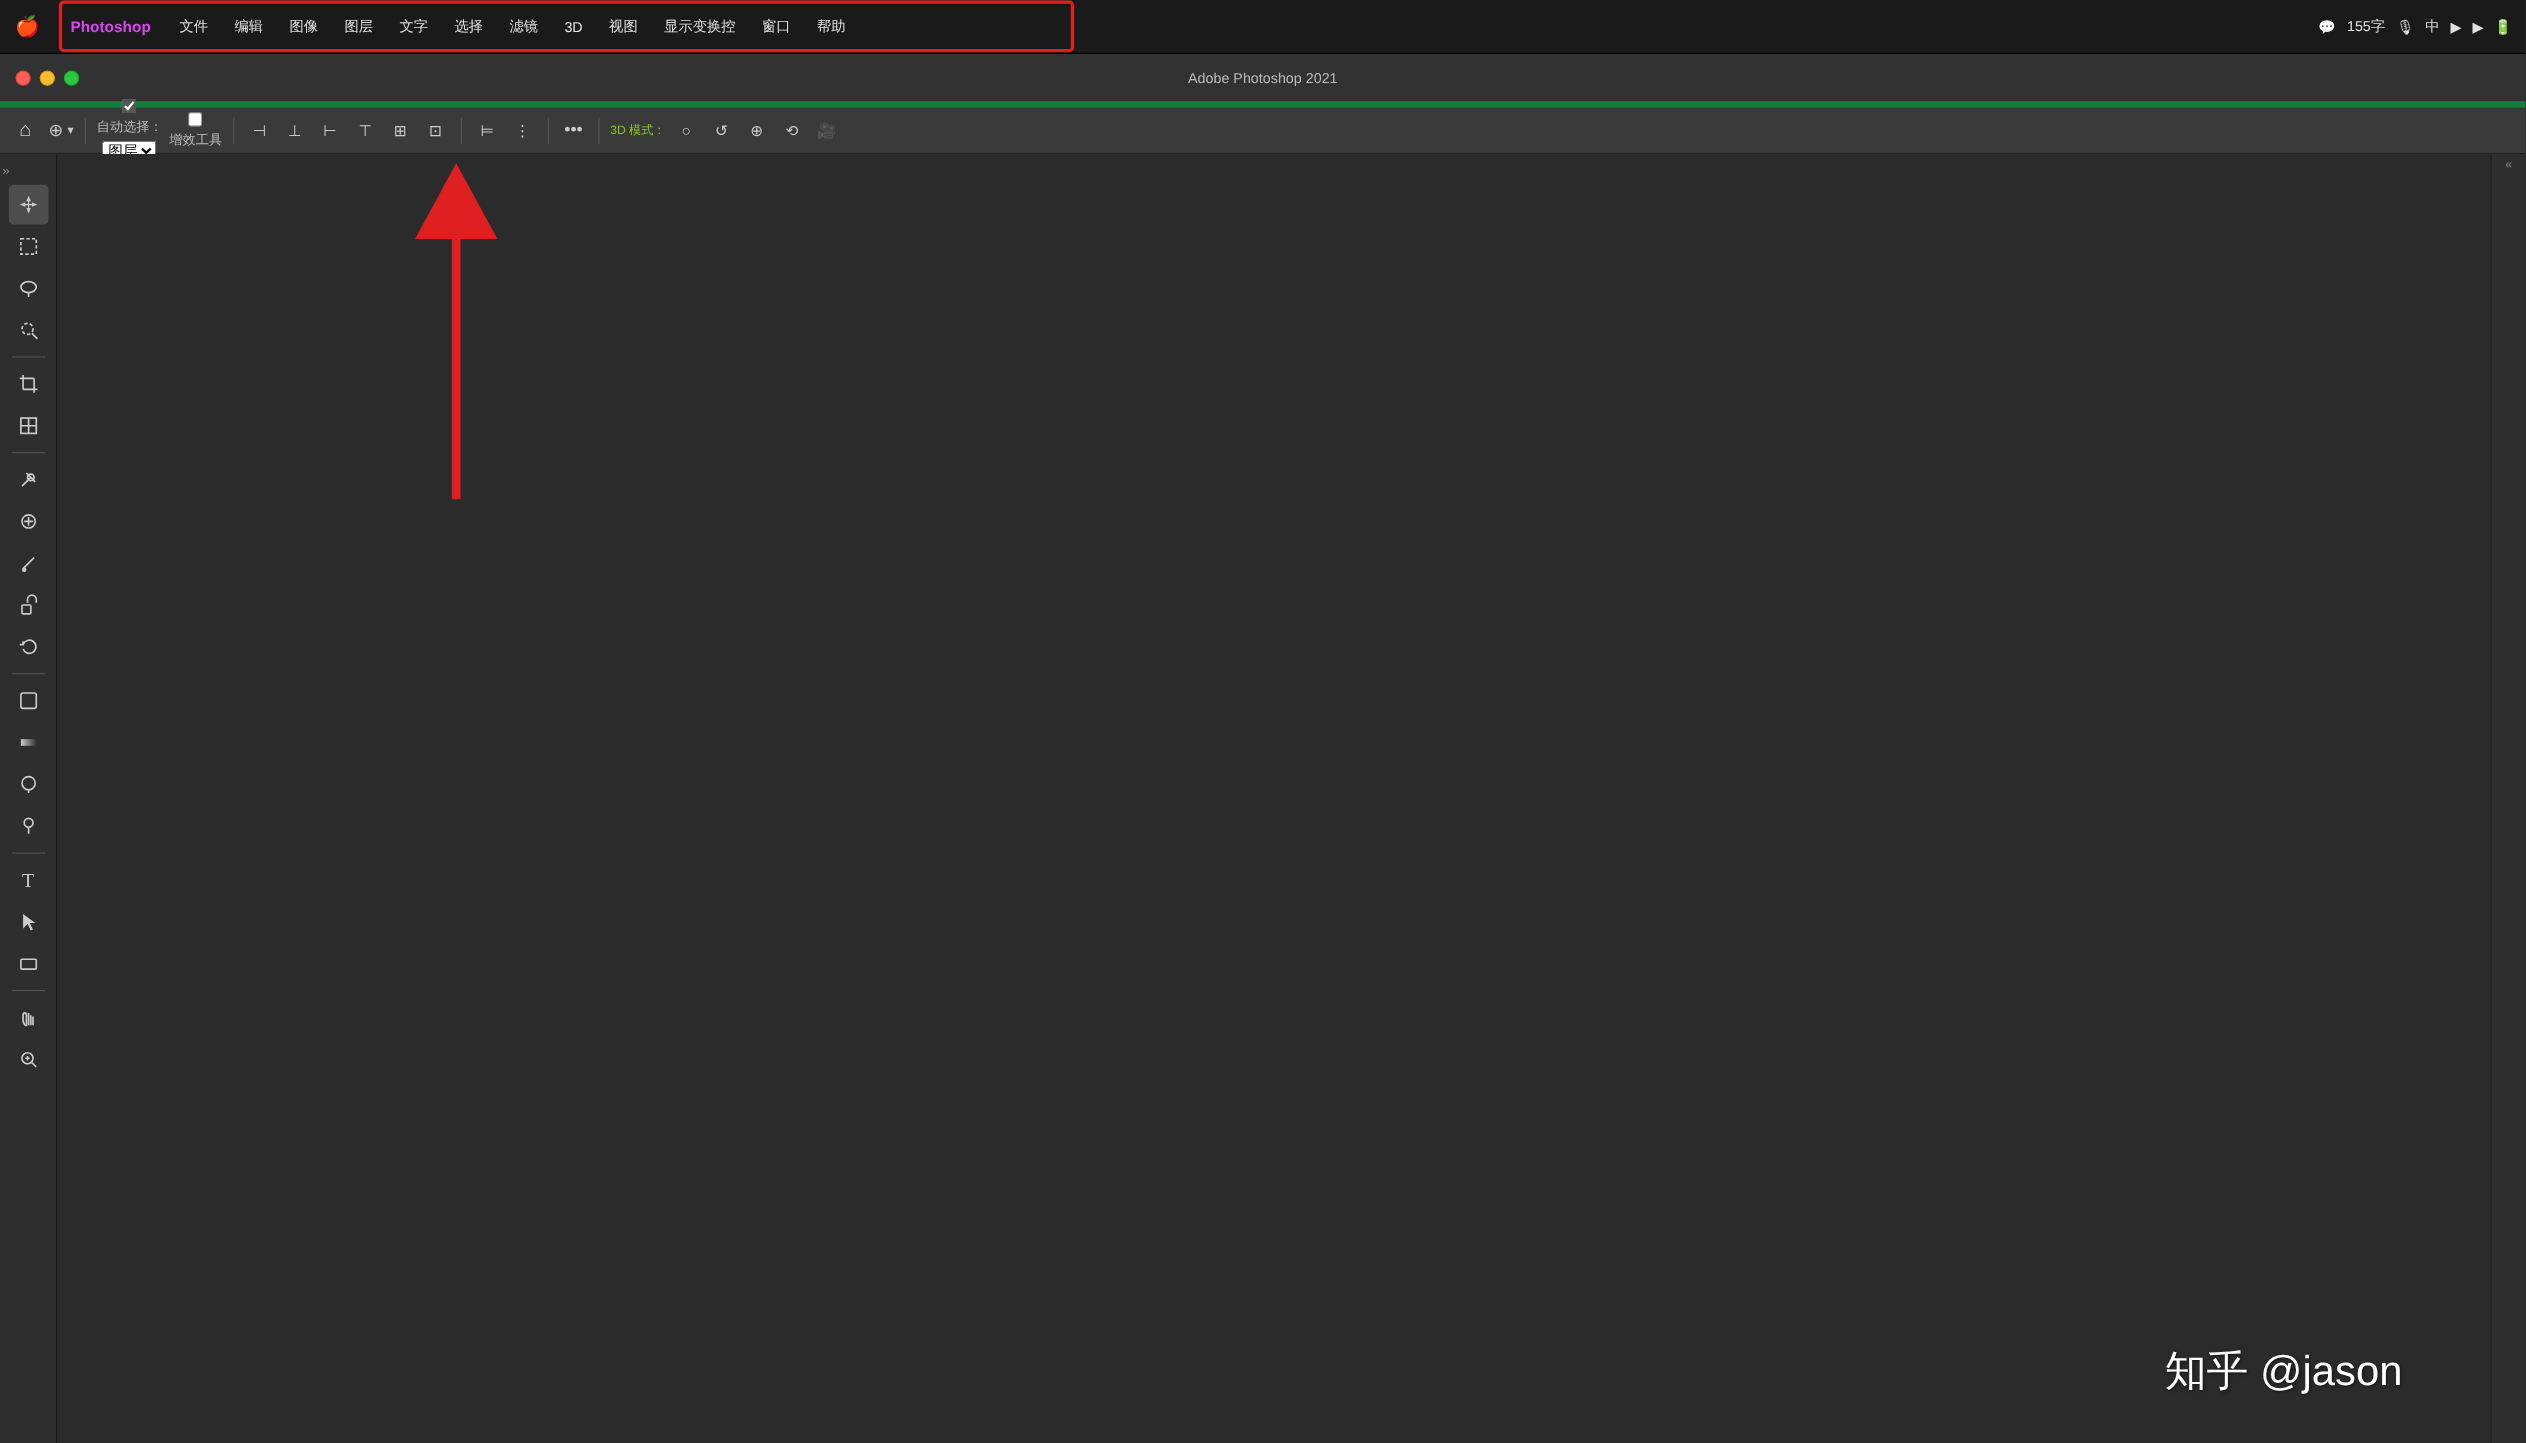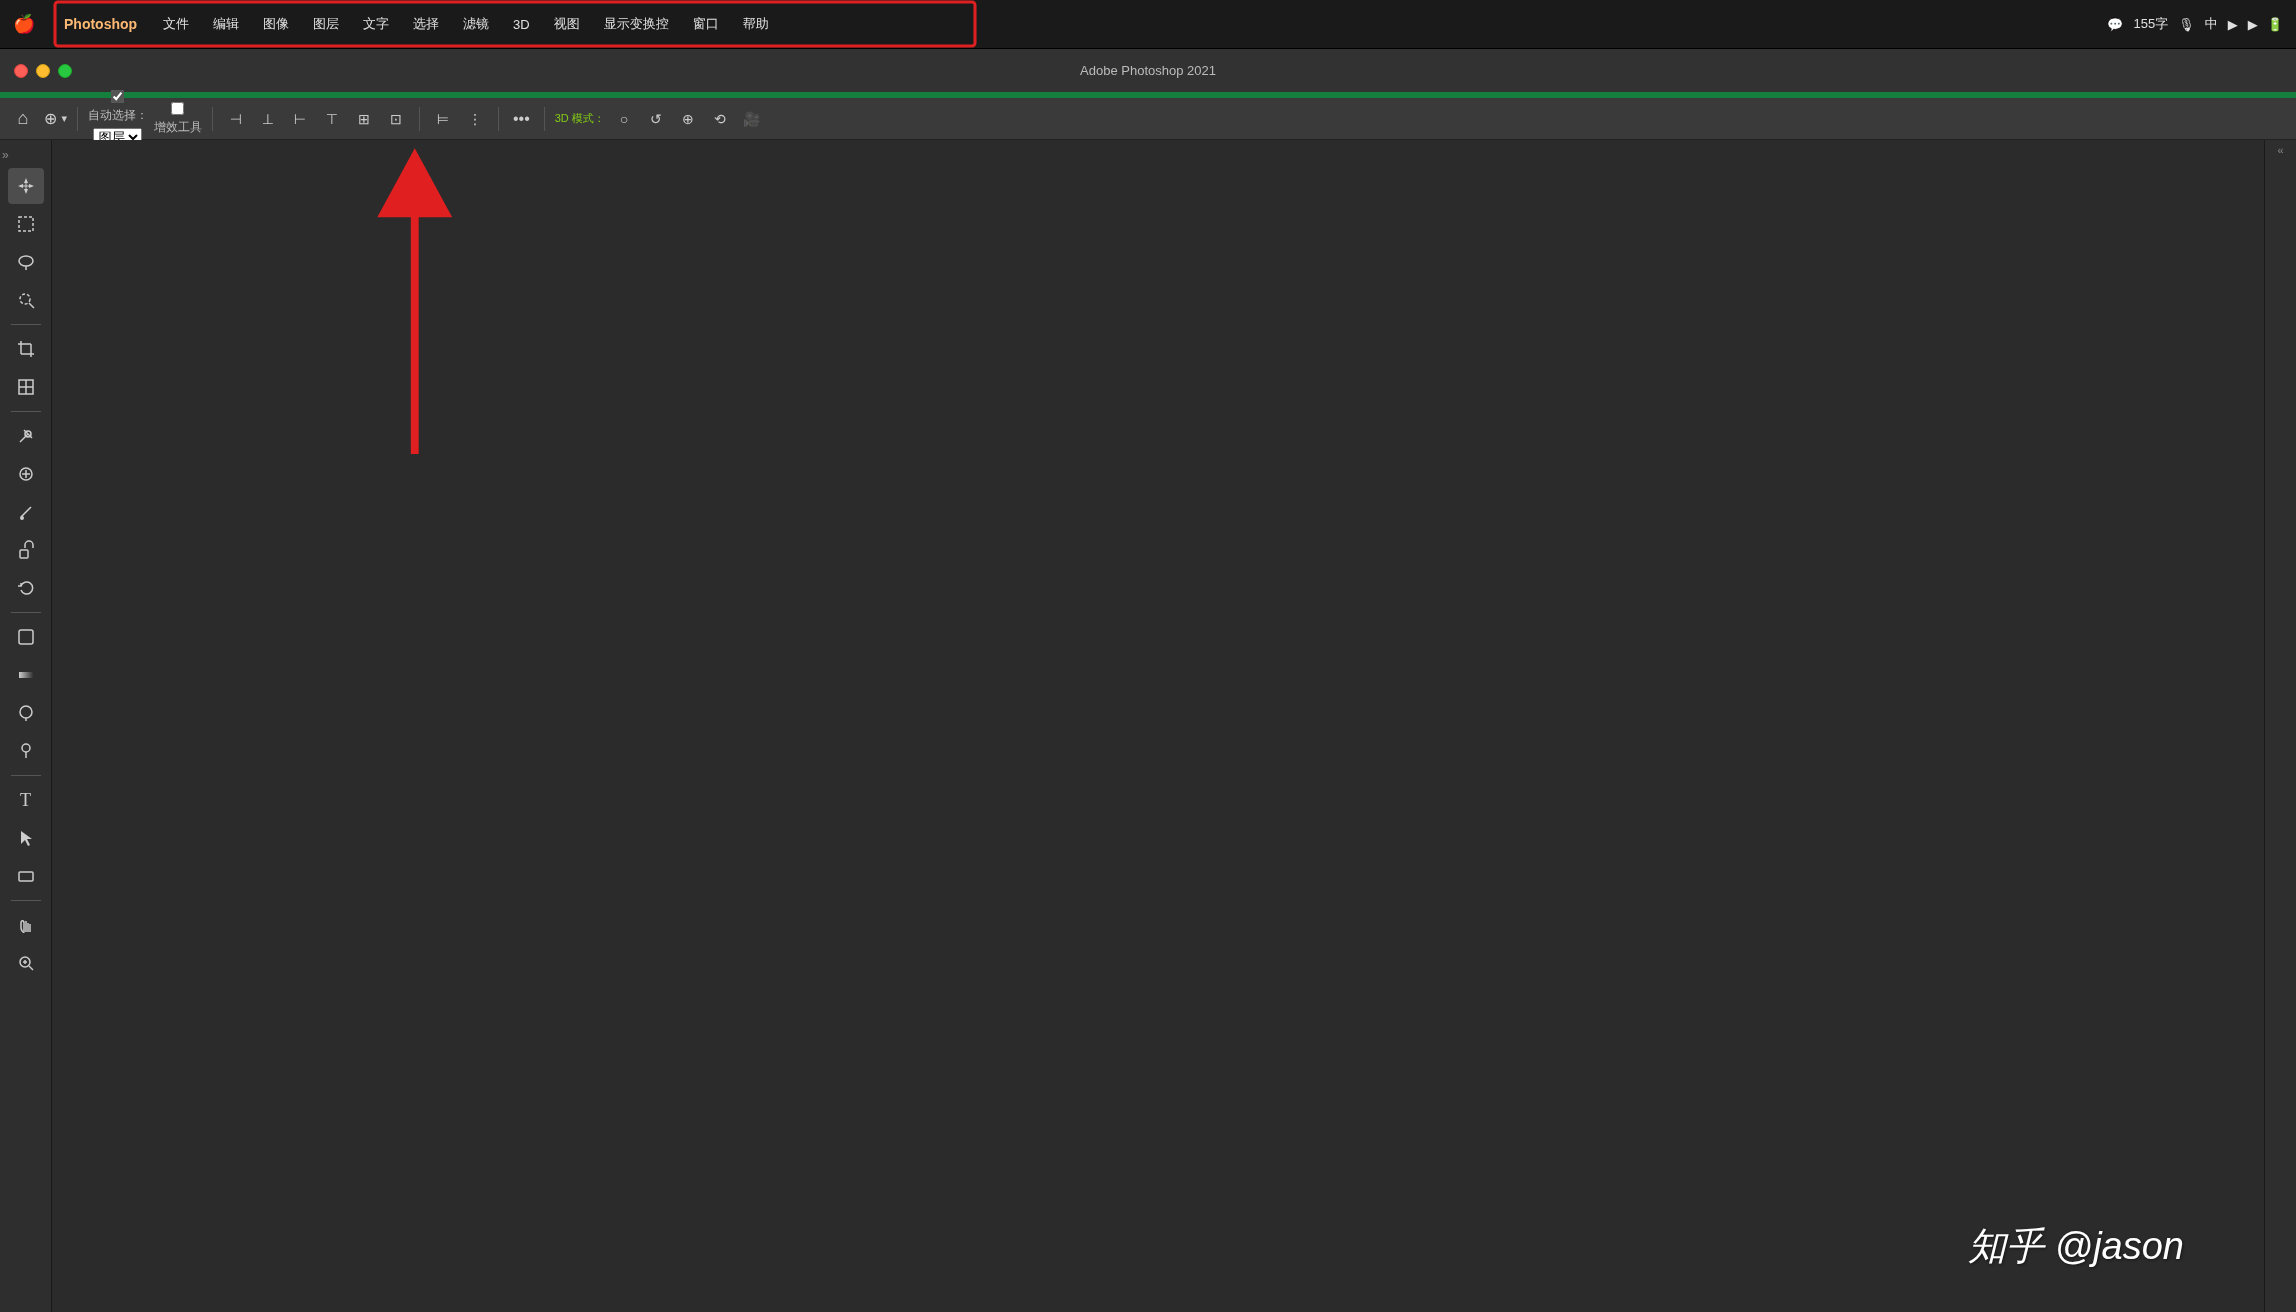--- a/index.html
+++ b/index.html
@@ -30,21 +30,21 @@
       align-items: center;
       justify-content: center;
       font-size: 18px;
       color: #fff;
       flex-shrink: 0;
     }
 
     .app-name {
       font-size: 14px;
       font-weight: 700;
-      color: #fdba74;
+      color: #d946ef;
       padding: 0 14px;
       flex-shrink: 0;
     }
 
     .menu-items {
       display: flex;
       align-items: flex-end;
       flex: 1;
     }
 
@@ -228,21 +228,20 @@
       background: #555;
       margin: 4px 0;
     }
 
     
     .canvas-area {
       flex: 1;
       background: #2b2b2b;
       position: relative;
       overflow: hidden;
-      font-style: italic;
     }
 
     
     .right-panel {
       width: 32px;
       background: #2e2e2e;
       border-left: 1px solid #1a1a1a;
       display: flex;
       flex-direction: column;
       align-items: center;

